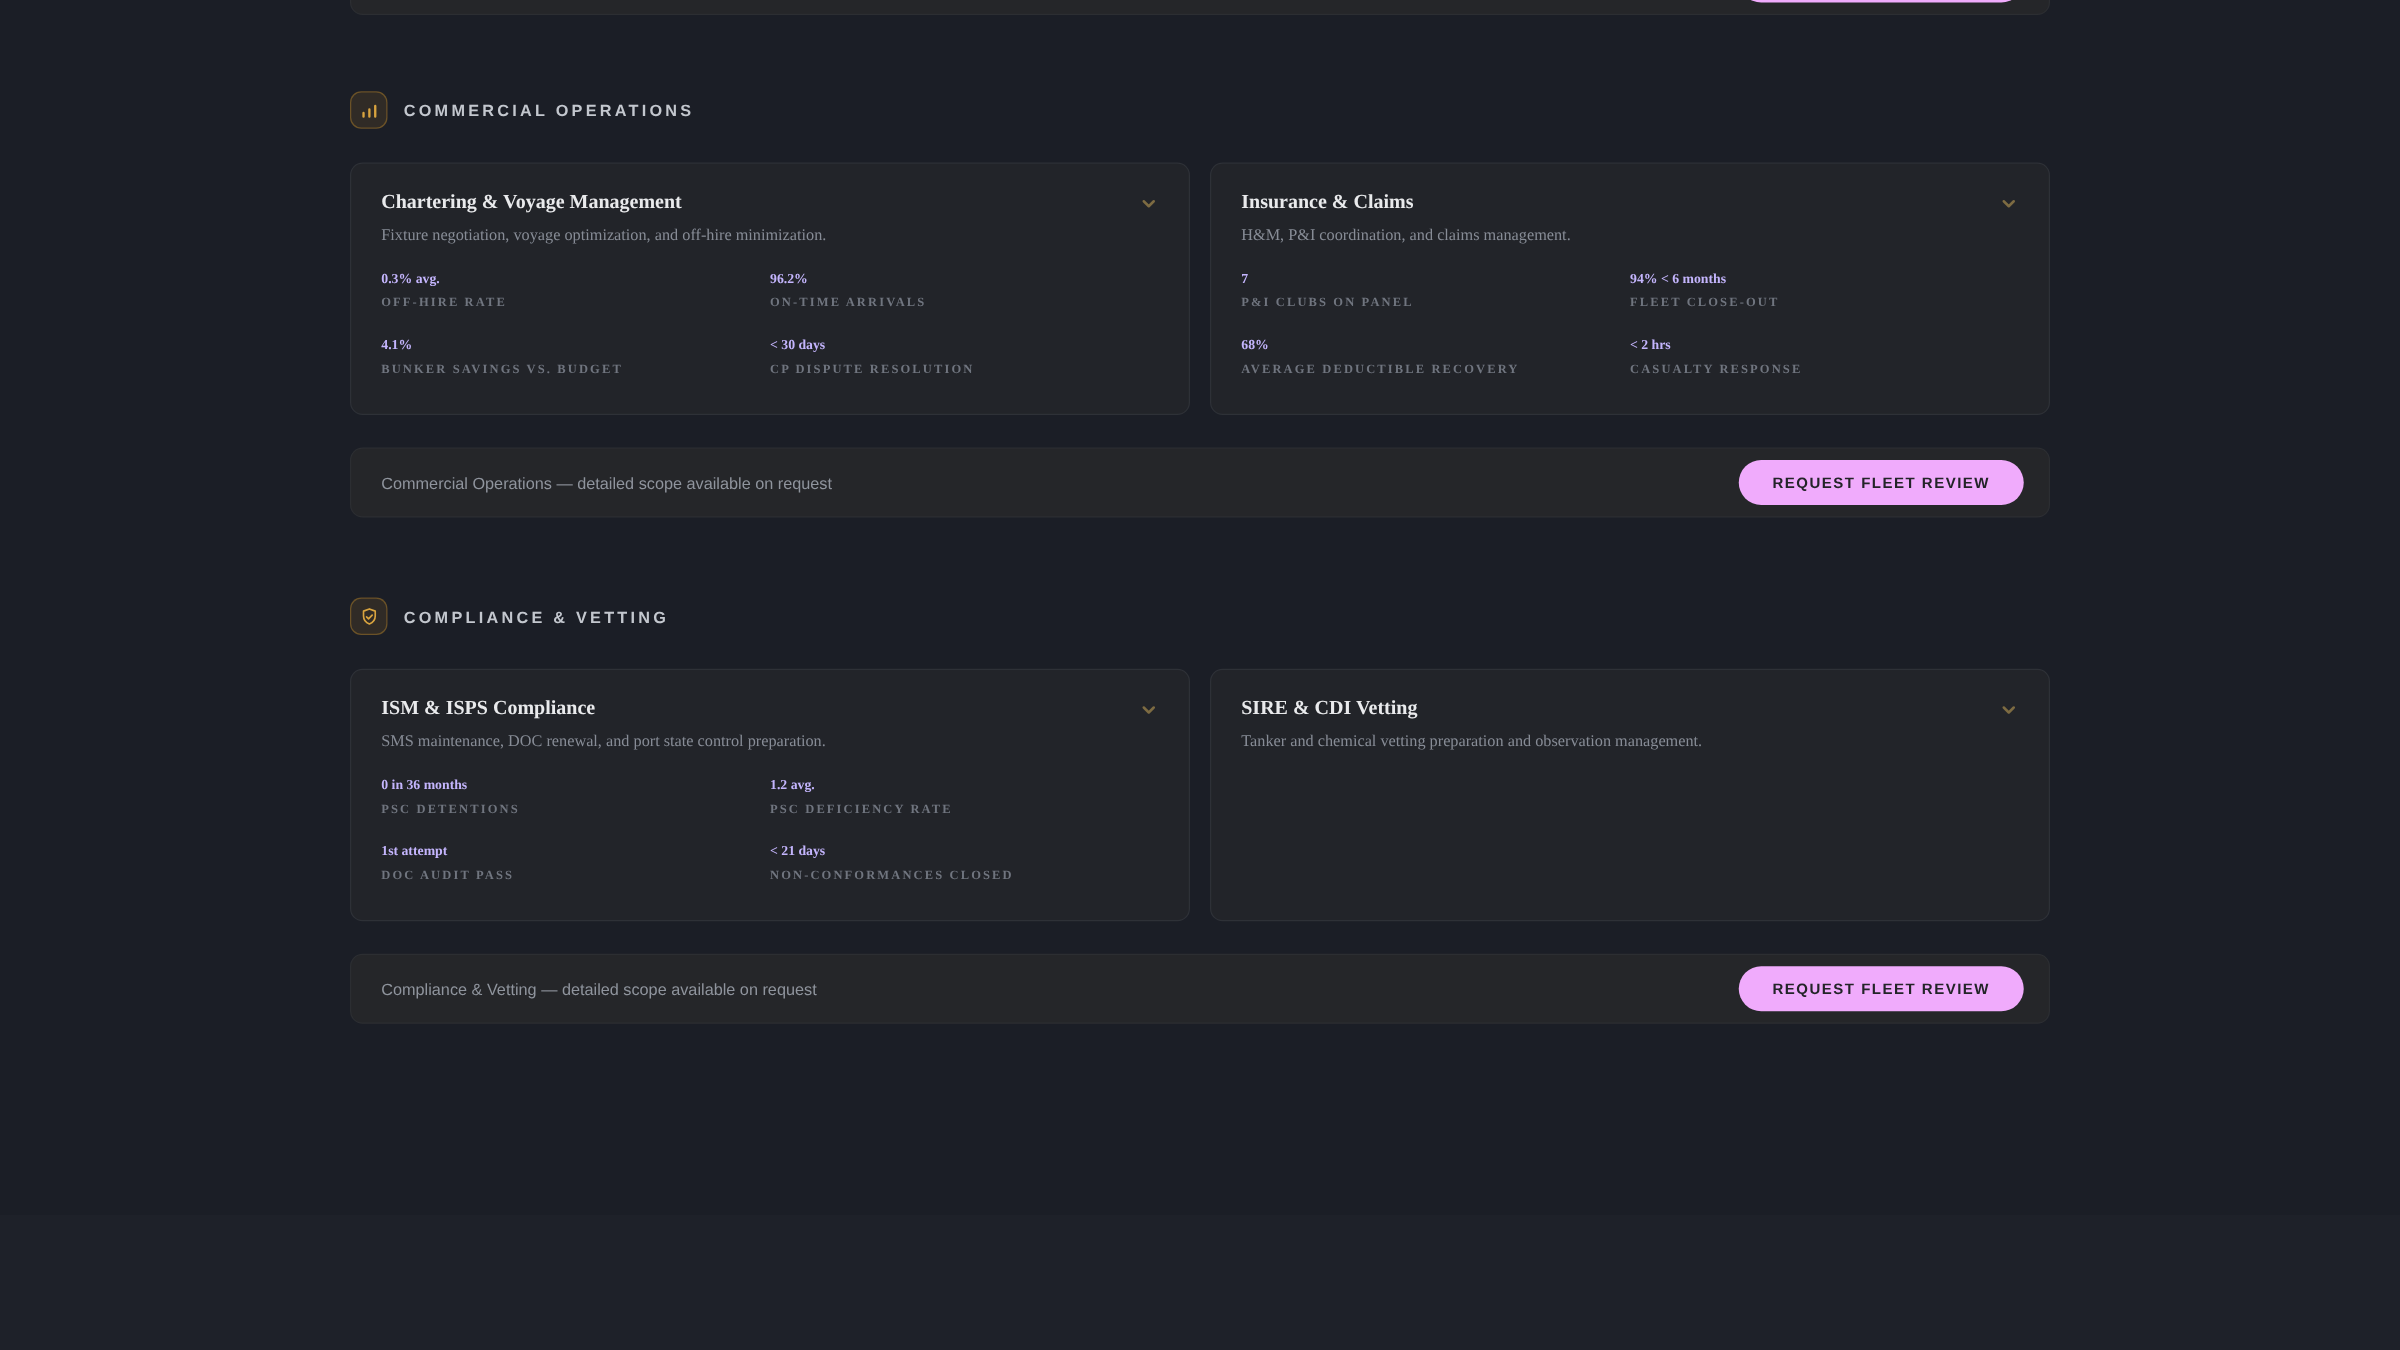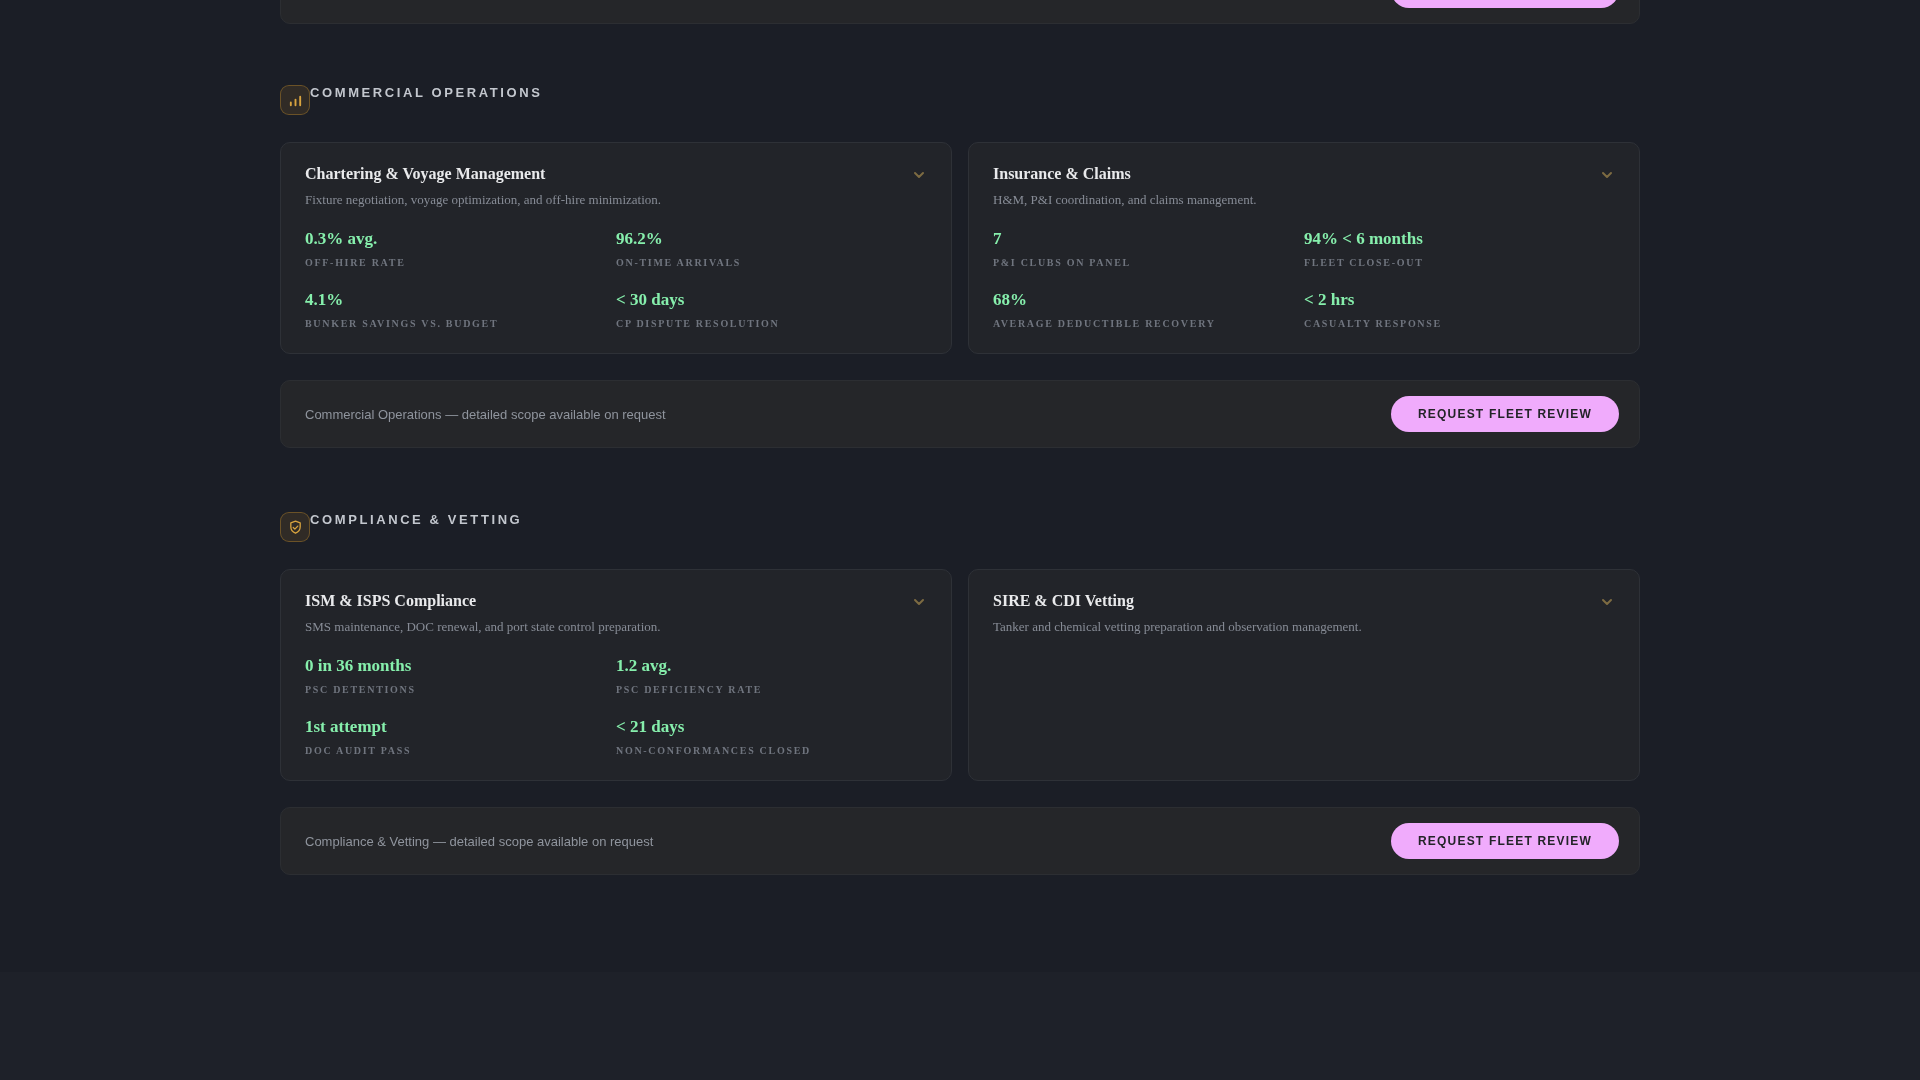--- a/index.html
+++ b/index.html
@@ -12,58 +12,58 @@
   }
   .bottom-band{
     position:absolute;left:0;top:972px;width:1920px;height:108px;
     background:#1e2129;
   }
   .container{
     width:1360px;margin:0 auto;position:relative;
   }
   
   .bar{
-    height:68px;border-radius:10px;
+    height:56px;border-radius:10px;
     background:#252629;border:1px solid #2c2e32;
     display:flex;align-items:center;justify-content:space-between;
     padding:0 20px 0 24px;box-sizing:border-box;
   }
   .bar-note{font-size:13px;color:#8f949d;}
   .btn{
     background:#f0abfc;color:#232428;
     font-family:"Liberation Sans", sans-serif;
     font-weight:bold;font-size:12px;letter-spacing:1.2px;
     padding:11px 27px;border-radius:999px;border:none;cursor:pointer;
     white-space:nowrap;
   }
   .cut-bar{margin-top:-44px;margin-bottom:61px;justify-content:flex-end;}
   
   .section{margin-bottom:64px;}
-  .section-head{display:flex;margin-bottom:27px;}
+  .section-head{display:flex;align-items:center;gap:13px;margin-bottom:27px;}
   .section-icon{
     width:30px;height:30px;border-radius:9px;box-sizing:border-box;
     background:rgba(233,165,44,0.10);border:1px solid rgba(233,165,44,0.32);
     display:flex;align-items:center;justify-content:center;
   }
   .section-label{font-size:13px;font-weight:bold;letter-spacing:2.6px;color:#c3c7ce;}
   
   .cards{display:grid;grid-template-columns:1fr 1fr;gap:16px;margin-bottom:26px;font-family:Liberation Serif, serif;}
   .card{
     background:#222429;border:1px solid #2e3137;border-radius:10px;
     padding:22px 24px 24px;box-sizing:border-box;position:relative;min-height:202px;
   }
   .card-title{font-size:16px;font-weight:bold;color:#e9eaec;margin:0 0 9px;}
   .card-desc{font-size:13px;color:#878c96;margin:0 0 21px;}
   .chevron-btn{
     position:absolute;top:22px;right:22px;width:20px;height:20px;
     background:none;border:none;padding:0;cursor:pointer;
     display:flex;align-items:center;justify-content:center;
   }
   .metrics{display:grid;grid-template-columns:1fr 1fr;row-gap:22px;}
-  .metric-value{font-size:17px;font-weight:bold;color:#86efac;margin-bottom:8px;}
+  .metric-value{font-size:11px;font-weight:bold;color:#c4b5fd;margin-bottom:8px;}
   .metric-label{font-size:10px;font-weight:bold;letter-spacing:1.7px;color:#70757f;}
 </style>
 </head>
 <body>
 
 <div class="bottom-band"></div>
 
 <div class="container">
 
   <div class="bar cut-bar">

